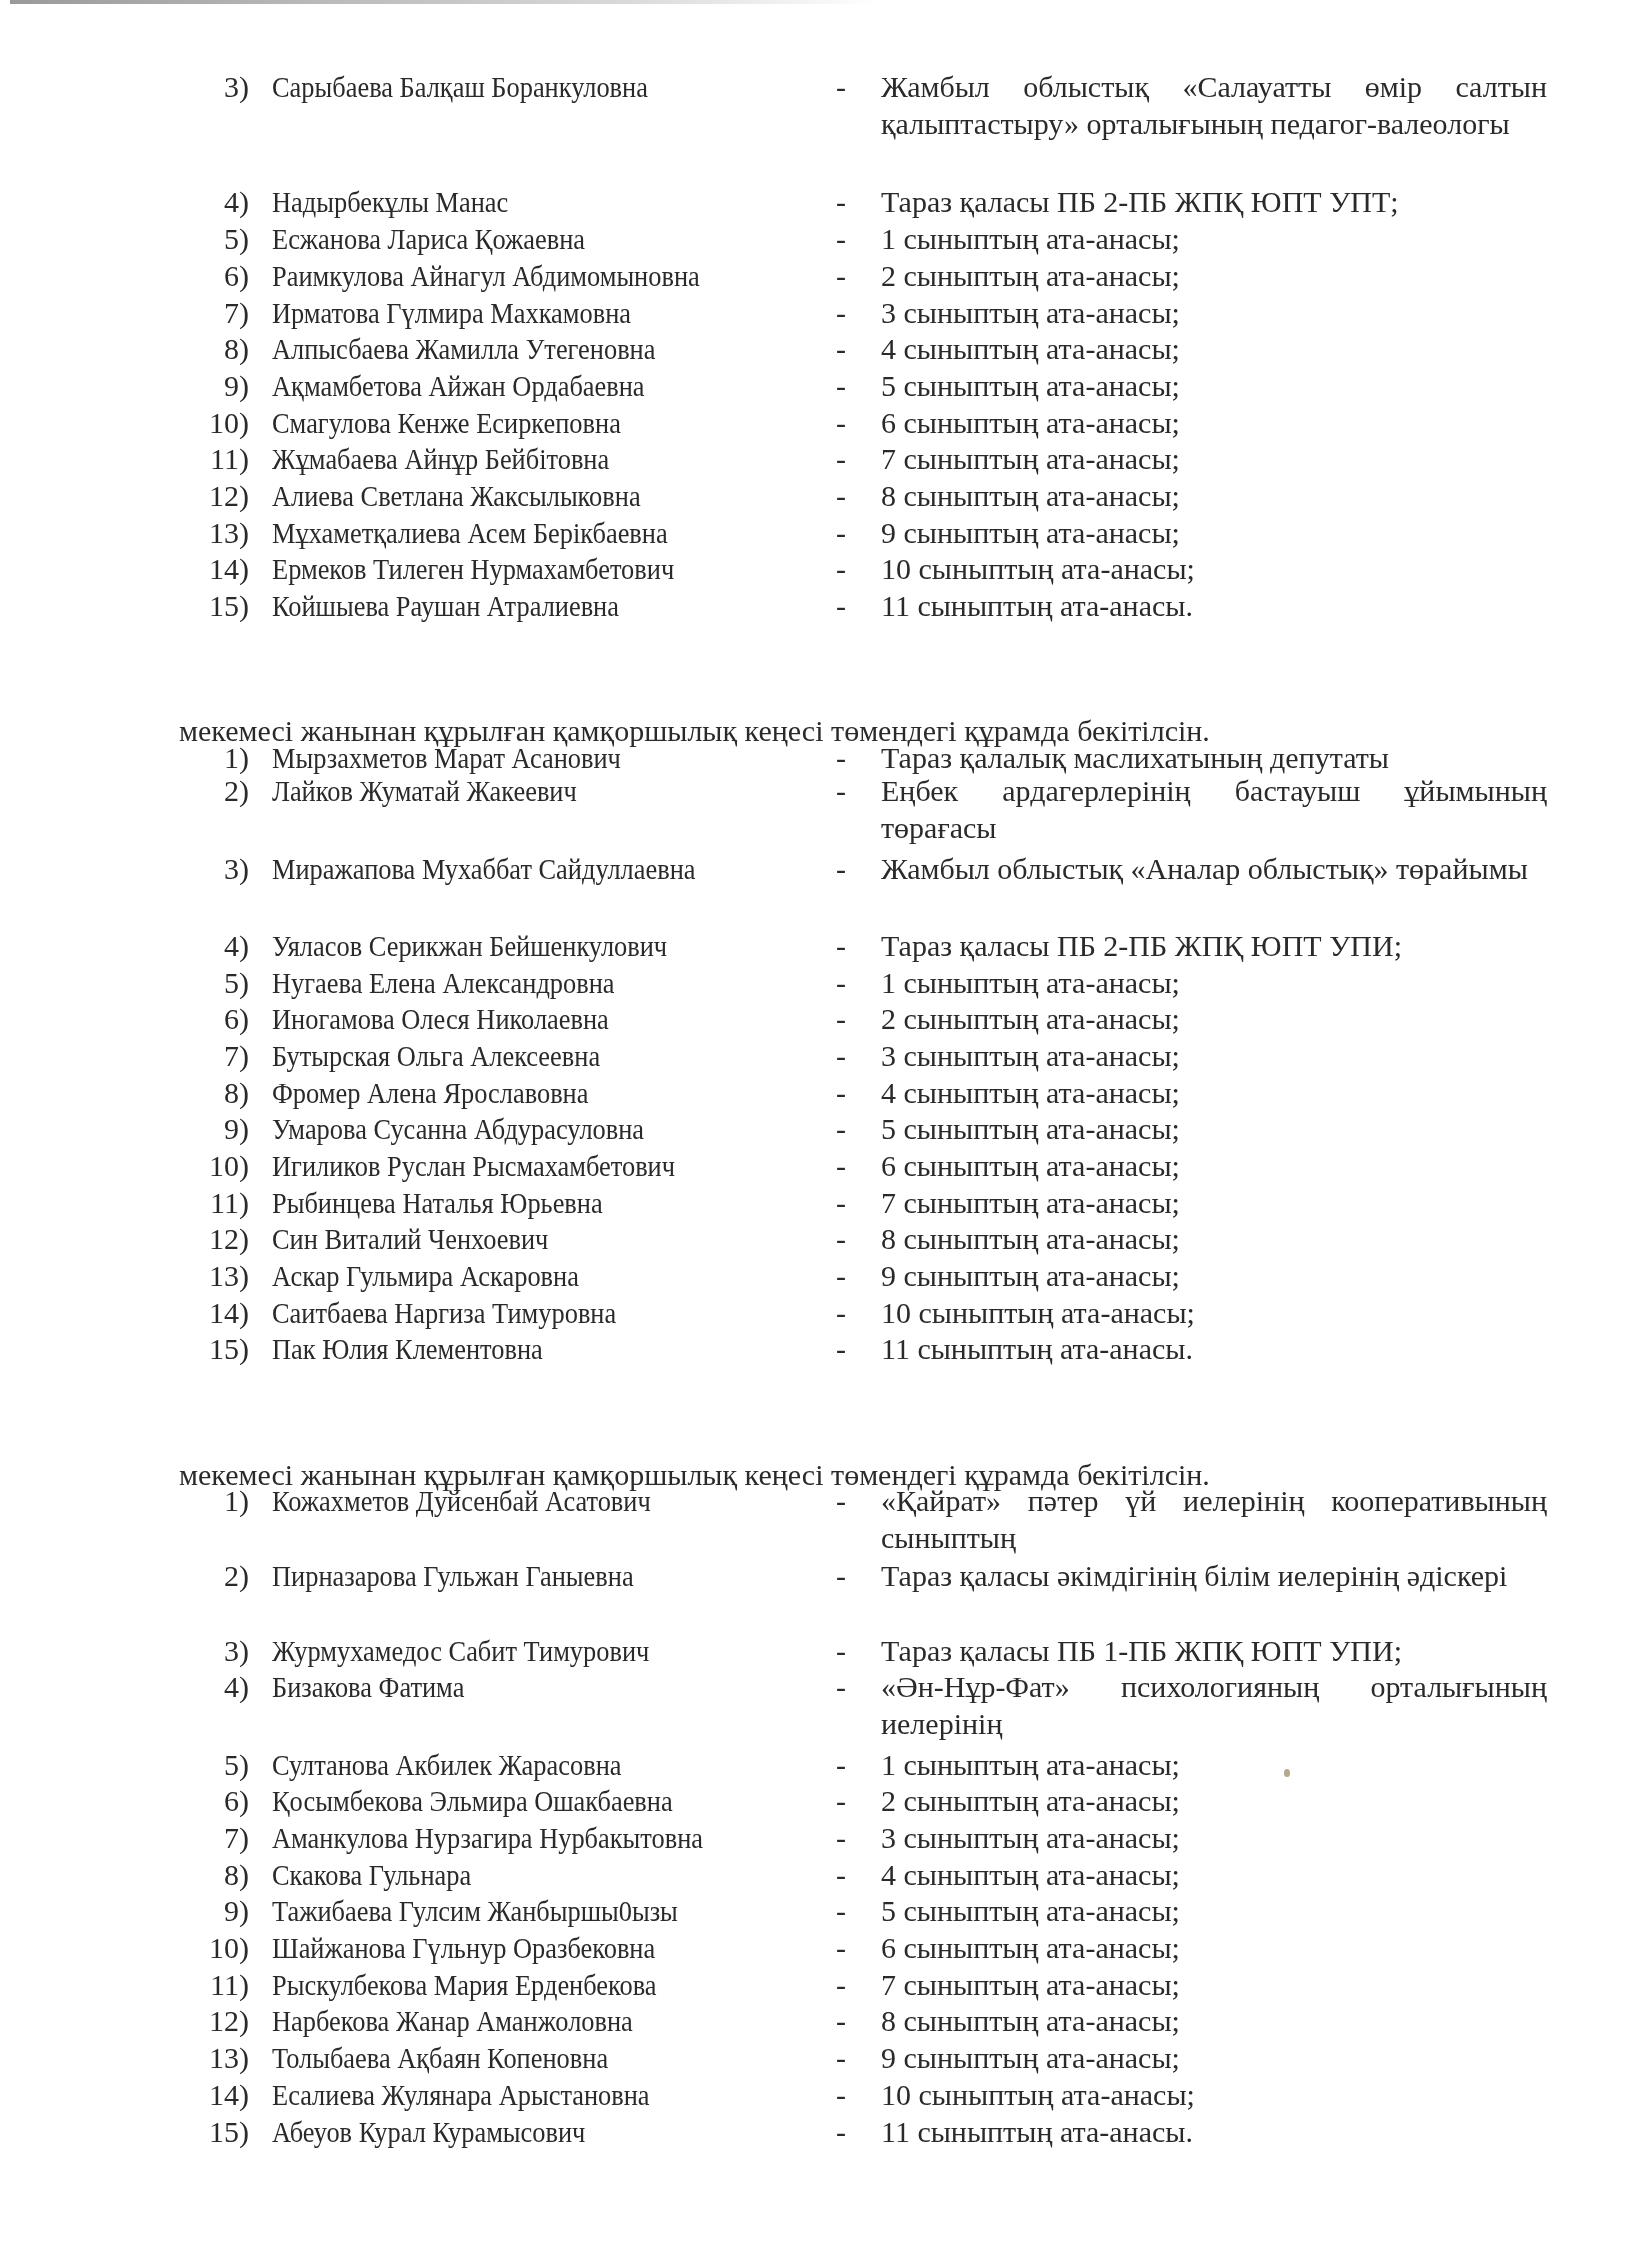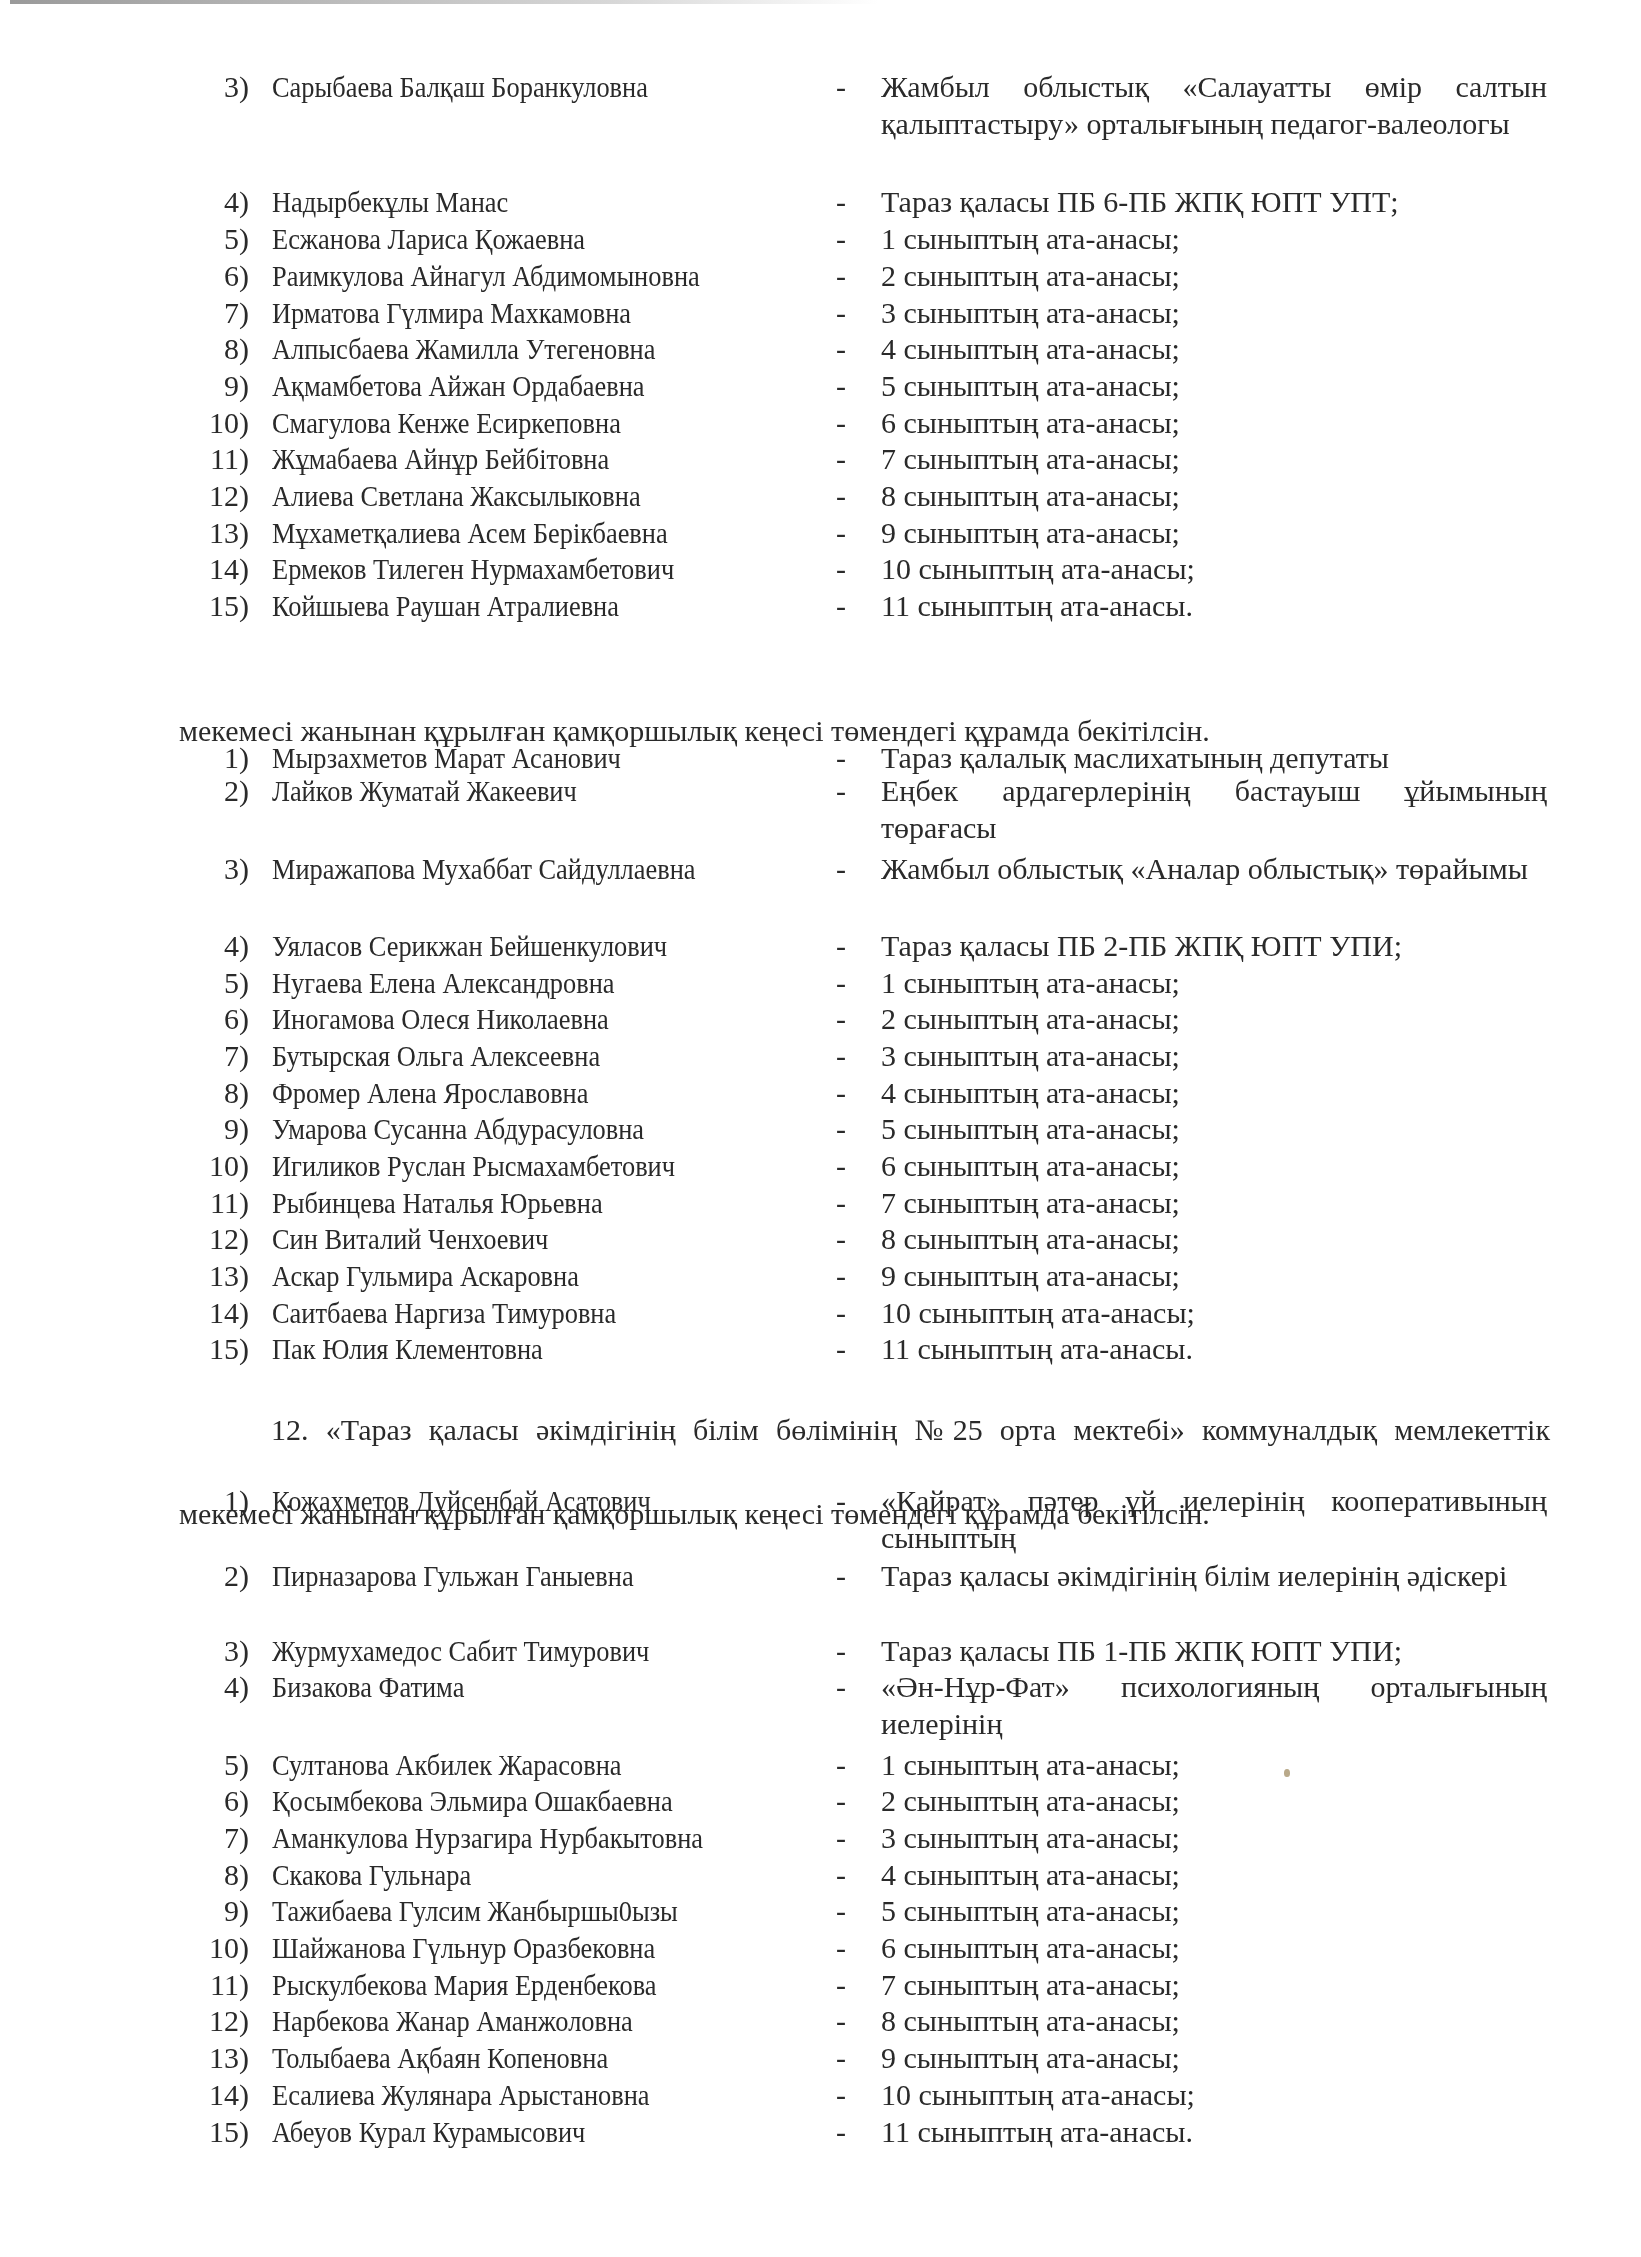--- a/index.html
+++ b/index.html
@@ -33,21 +33,21 @@
       <span class="dash">-</span>
       <span class="desc">Жамбыл облыстық «Салауатты өмір салтын қалыптастыру» орталығының педагог-валеологы</span>
     </div>
   </div>
 
   <div id="rows">
       <div class="row" style="top: 183px;">
         <span class="num">4)</span>
         <span class="name">Надырбекұлы Манас</span>
         <span class="dash">-</span>
-        <span class="desc">Тараз қаласы ПБ 6-ПБ ЖПҚ ЮПТ УПТ;</span>
+        <span class="desc">Тараз қаласы ПБ 2-ПБ ЖПҚ ЮПТ УПТ;</span>
       </div>
       <div class="row" style="top: 220px;">
         <span class="num">5)</span>
         <span class="name">Есжанова Лариса Қожаевна</span>
         <span class="dash">-</span>
         <span class="desc">1 сыныптың ата-анасы;</span>
       </div>
       <div class="row" style="top: 257px;">
         <span class="num">6)</span>
         <span class="name">Раимкулова Айнагул Абдимомыновна</span>
@@ -195,21 +195,20 @@
         <span class="dash">-</span>
         <span class="desc">10 сыныптың ата-анасы;</span>
       </div>
       <div class="row" style="top: 1330px;">
         <span class="num">15)</span>
         <span class="name">Пак Юлия Клементовна</span>
         <span class="dash">-</span>
         <span class="desc">11 сыныптың ата-анасы.</span>
       </div>
       <div class="heading" style="top: 1410px;">
-        <span class="l1">12. «Тараз қаласы әкімдігінің білім бөлімінің №25 орта мектебі» коммуналдық мемлекеттік</span>
         <span class="l2">мекемесі жанынан құрылған  қамқоршылық кеңесі төмендегі құрамда бекітілсін.</span>
       </div>
       <div class="row" style="top: 1482px;">
         <span class="num">1)</span>
         <span class="name">Кожахметов Дуйсенбай Асатович</span>
         <span class="dash">-</span>
         <span class="desc">«Қайрат» пәтер үй иелерінің кооперативының сыныптың</span>
       </div>
       <div class="row" style="top: 1557px;">
         <span class="num">2)</span>

